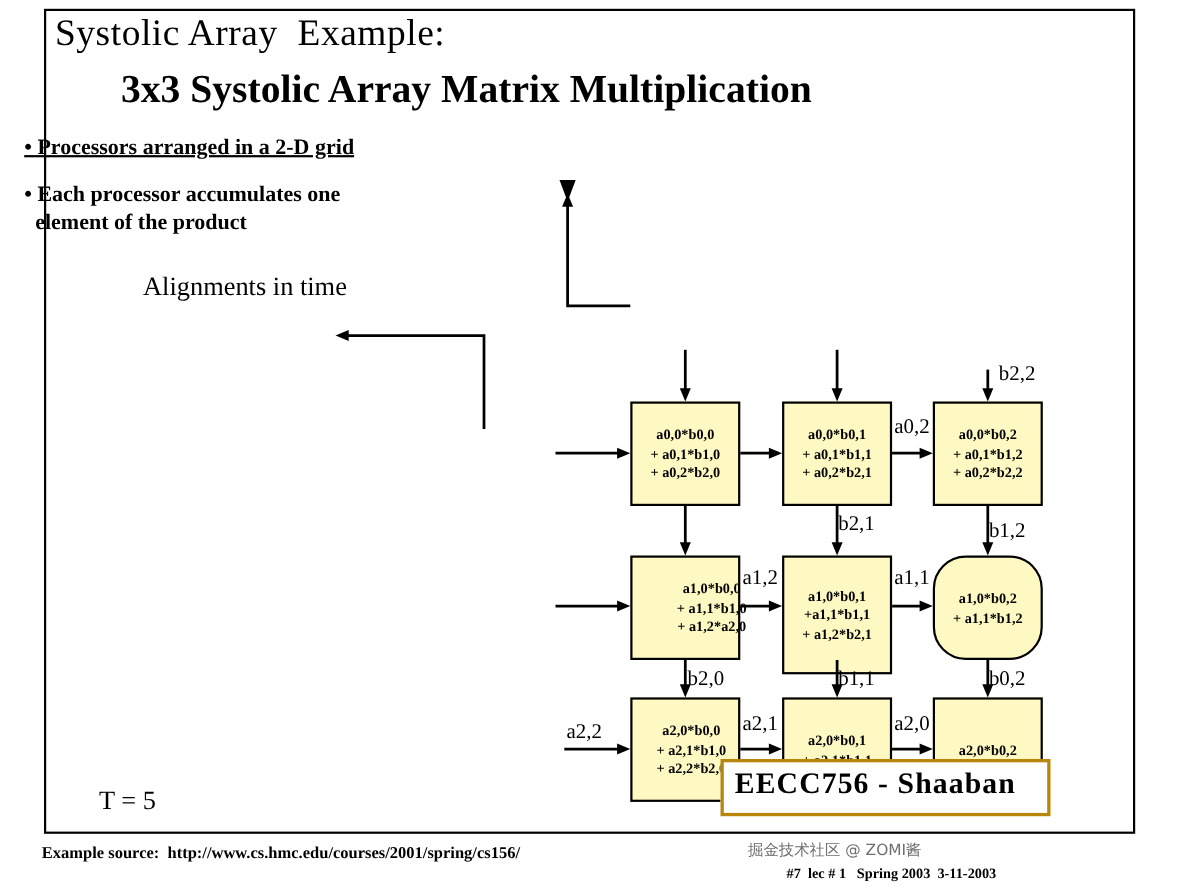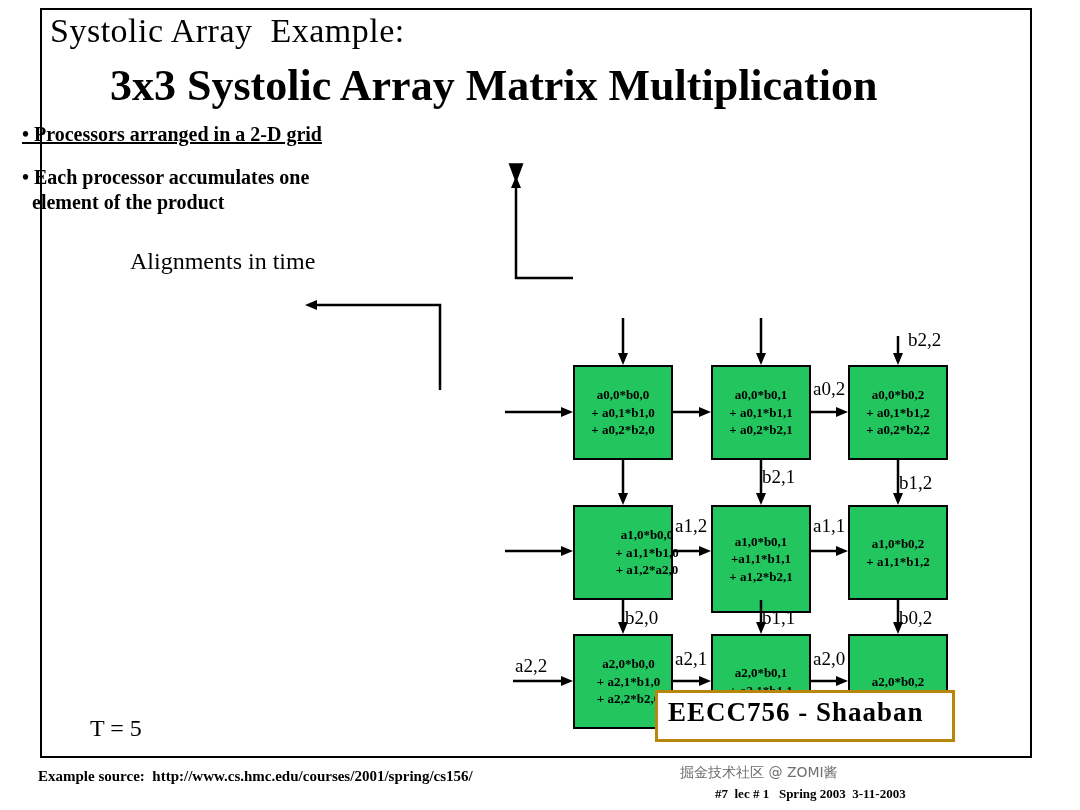--- a/index.html
+++ b/index.html
@@ -30,21 +30,21 @@
     top: 12px;
     font-size: 34px;
     font-weight: normal;
     letter-spacing: 0.5px;
     white-space: pre;
   }
   .title2 {
     position: absolute;
     left: 110px;
     top: 60px;
-    font-size: 44px;
+    font-size: 36px;
     font-weight: bold;
     white-space: pre;
   }
   .bullet {
     position: absolute;
     font-size: 20px;
     font-weight: bold;
     white-space: pre;
     line-height: 1.25;
   }
@@ -69,21 +69,21 @@
     left: 38px;
     top: 768px;
     font-size: 15px;
     font-weight: bold;
     white-space: pre;
   }
   
   .cell {
     position: absolute;
     border: 2px solid #000;
-    background: #22c55e;
+    background: #fef9c3;
     box-sizing: border-box;
     font-size: 13px;
     font-weight: bold;
     font-family: "Liberation Serif", serif;
     display: flex;
     flex-direction: column;
     justify-content: center;
     align-items: center;
     line-height: 1.35;
     text-align: center;
@@ -175,21 +175,21 @@
 <div class="cell" style="left:573px; top:505px; width:100px; height:95px;padding-left:48px;">
   <span>a1,0*b0,0</span>
   <span>+ a1,1*b1,0</span>
   <span>+ a1,2*a2,0</span>
 </div>
 <div class="cell" style="left:711px; top:505px; width:100px; height:108px;">
   <span>a1,0*b0,1</span>
   <span>+a1,1*b1,1</span>
   <span>+ a1,2*b2,1</span>
 </div>
-<div class="cell" style="left:848px; top:505px; width:100px; height:95px;">
+<div class="cell" style="left:848px; top:505px; width:100px; height:95px;border-radius:30px;">
   <span>a1,0*b0,2</span>
   <span>+ a1,1*b1,2</span>
 </div>
 
 <div class="cell" style="left:573px; top:634px; width:100px; height:95px;padding-left:11px;">
   <span>a2,0*b0,0</span>
   <span>+ a2,1*b1,0</span>
   <span>+ a2,2*b2,0</span>
 </div>
 <div class="cell" style="left:711px; top:634px; width:100px; height:95px;">

